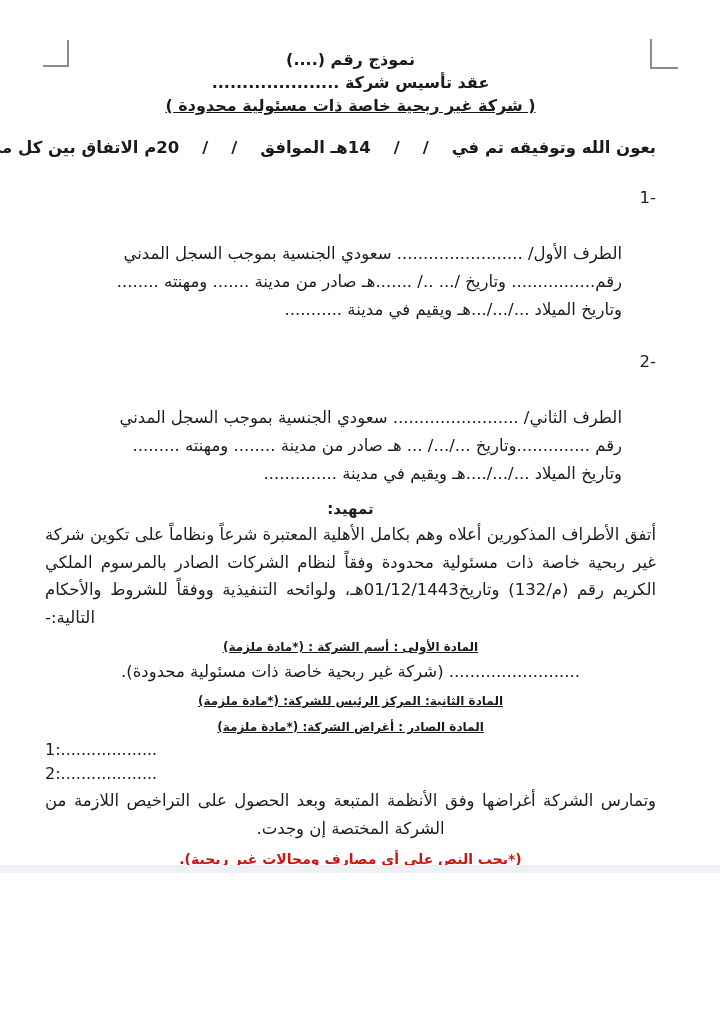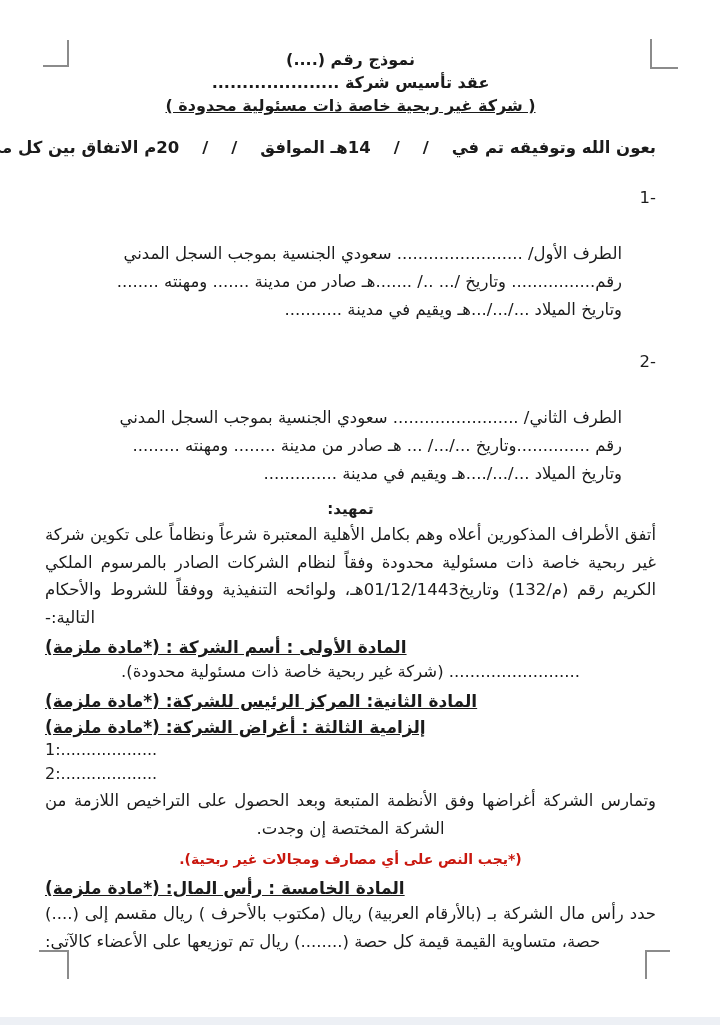--- a/index.html
+++ b/index.html
@@ -5,21 +5,21 @@
   html,body{margin:0;padding:0;}
   body{
     width:720px;height:1025px;
     background:#ffffff;
     font-family:"DejaVu Sans",sans-serif;
     color:#1b1b1b;
     overflow:hidden;
   }
   .page{
     position:relative;
-    width:720px;height:1025px;
+    width:720px;height:873px;
     direction:rtl;
     overflow:hidden;
   }
   .content{
     padding:0 64px 0 45px; 
   }
   
   .mark{position:absolute;}
   .mark-tl{left:43px;top:40px;width:24px;height:25px;border-right:2px solid #8b8b8b;border-bottom:2px solid #8b8b8b;}
   .mark-tr{left:650px;top:39px;width:26px;height:28px;border-left:2px solid #8b8b8b;border-bottom:2px solid #8b8b8b;}
@@ -43,22 +43,22 @@
     font-size:16.5px;line-height:28px;
     text-align:right;white-space:pre-line;
   }
   .party .marker{
     position:absolute;right:0;top:0;
     direction:ltr;unicode-bidi:isolate;
   }
 
   .sec-heading{
     margin-top:7px;
-    font-size:17px;font-weight:bold;
-    text-align:left;text-decoration:underline;
+    font-size:12px;font-weight:bold;
+    text-align:center;text-decoration:underline;
     line-height:19px;
   }
   .preamble-heading{
     margin-top:12px;
     font-size:15px;font-weight:bold;
     text-align:center;line-height:19px;
   }
   .para{
     font-size:16.5px;line-height:27.5px;
     text-align:justify;text-align-last:left;
@@ -114,21 +114,21 @@
     </div>
 
     <div class="preamble-heading">تمهيد:</div>
     <div class="para">أتفق الأطراف المذكورين أعلاه وهم بكامل الأهلية المعتبرة شرعاً ونظاماً على تكوين شركة غير ربحية خاصة ذات مسئولية محدودة وفقاً لنظام الشركات الصادر بالمرسوم الملكي الكريم رقم (م/132) وتاريخ01/12/1443هـ، ولوائحه التنفيذية ووفقاً للشروط والأحكام التالية:-</div>
 
     <div class="sec-heading">المادة الأولى : أسم الشركة : (*مادة ملزمة)</div>
     <div class="single-line">......................... (شركة غير ربحية خاصة ذات مسئولية محدودة).</div>
 
     <div class="sec-heading">المادة الثانية: المركز الرئيس للشركة: (*مادة ملزمة)</div>
 
-    <div class="sec-heading">إلزامية الثالثة : أغراض الشركة: (*مادة ملزمة)</div>
+    <div class="sec-heading">المادة الصادر : أغراض الشركة: (*مادة ملزمة)</div>
     <div class="num-item">1:...................</div>
     <div class="num-item">2:...................</div>
     <div class="para last-center">وتمارس الشركة أغراضها وفق الأنظمة المتبعة وبعد الحصول على التراخيص اللازمة من الشركة المختصة إن وجدت.</div>
 
     <div class="red-note">(*يجب النص على أي مصارف ومجالات غير ربحية).</div>
 
     <div class="sec-heading">المادة الخامسة : رأس المال: (*مادة ملزمة)</div>
     <div class="para">حدد رأس مال الشركة بـ (بالأرقام العربية) ريال (مكتوب بالأحرف ) ريال مقسم إلى (....) حصة، متساوية القيمة قيمة كل حصة (........) ريال تم توزيعها على الأعضاء كالآتي:</div>
 
   </div>

